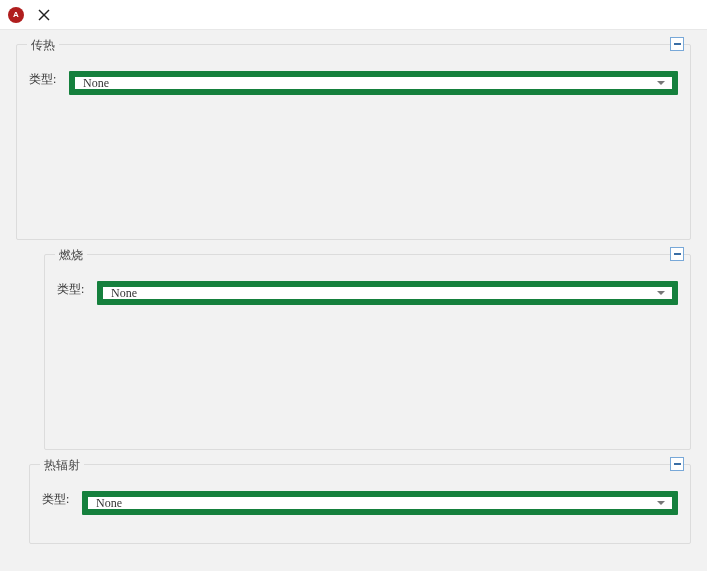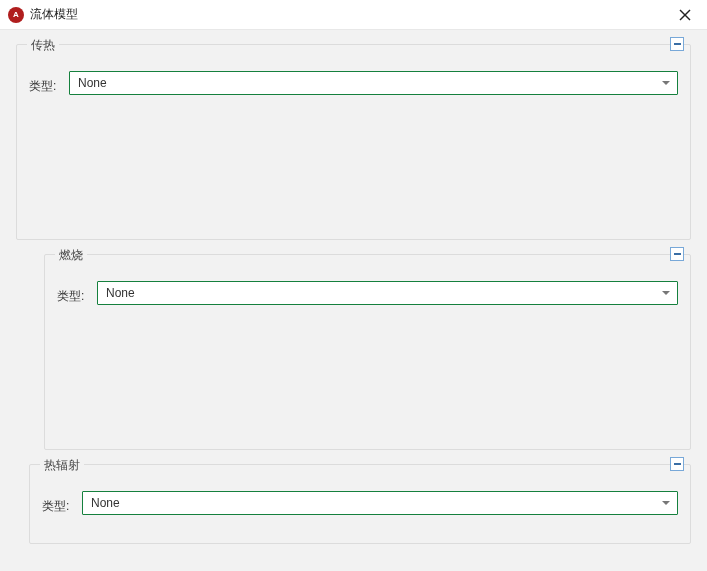--- a/index.html
+++ b/index.html
@@ -52,20 +52,21 @@
     }
     .close-btn svg {
       width: 12px;
       height: 12px;
     }
     .content {
       background: #f2f2f2;
       height: calc(571px - 30px);
       padding: 14px 16px 4px 16px;
       overflow: hidden;
+      font-family: Liberation Serif, serif;
     }
     .groupbox {
       position: relative;
       border: 1px solid #dcdcdc;
       border-radius: 2px;
       padding: 18px 12px 12px 12px;
       margin-bottom: 14px;
       background: #f2f2f2;
     }
     .gb-h1 { min-height: 196px; }
@@ -95,34 +96,34 @@
     }
     .collapse-btn::before {
       content: "";
       display: block;
       width: 7px;
       height: 1.5px;
       background: #3a6ea5;
     }
     .field-row {
       display: flex;
-      align-items: flex-end;
+      align-items: flex-start;
       margin-top: 8px;
     }
     .field-label {
       width: 40px;
       font-size: 12px;
       color: #333;
       text-align: left;
       padding-left: 0;
     }
     .select {
       flex: 1;
       height: 24px;
-      border: 1px solid #15803d;
+      border: 6px solid #15803d;
       background: #ffffff;
       display: flex;
       align-items: center;
       padding: 0 24px 0 8px;
       position: relative;
       font-size: 12px;
       color: #333;
       cursor: pointer;
       border-radius: 1px;
     }
@@ -136,21 +137,20 @@
       border-left: 4px solid transparent;
       border-right: 4px solid transparent;
       border-top: 4px solid #777;
     }
   </style>
 </head>
 <body>
 
 <div class="titlebar">
   <div class="app-icon">A</div>
-  <div class="window-title">流体模型</div>
   <div class="close-btn">
     <svg viewBox="0 0 12 12">
       <line x1="1" y1="1" x2="11" y2="11" stroke="#222" stroke-width="1.4"></line>
       <line x1="11" y1="1" x2="1" y2="11" stroke="#222" stroke-width="1.4"></line>
     </svg>
   </div>
 </div>
 
 <div class="content">
 

